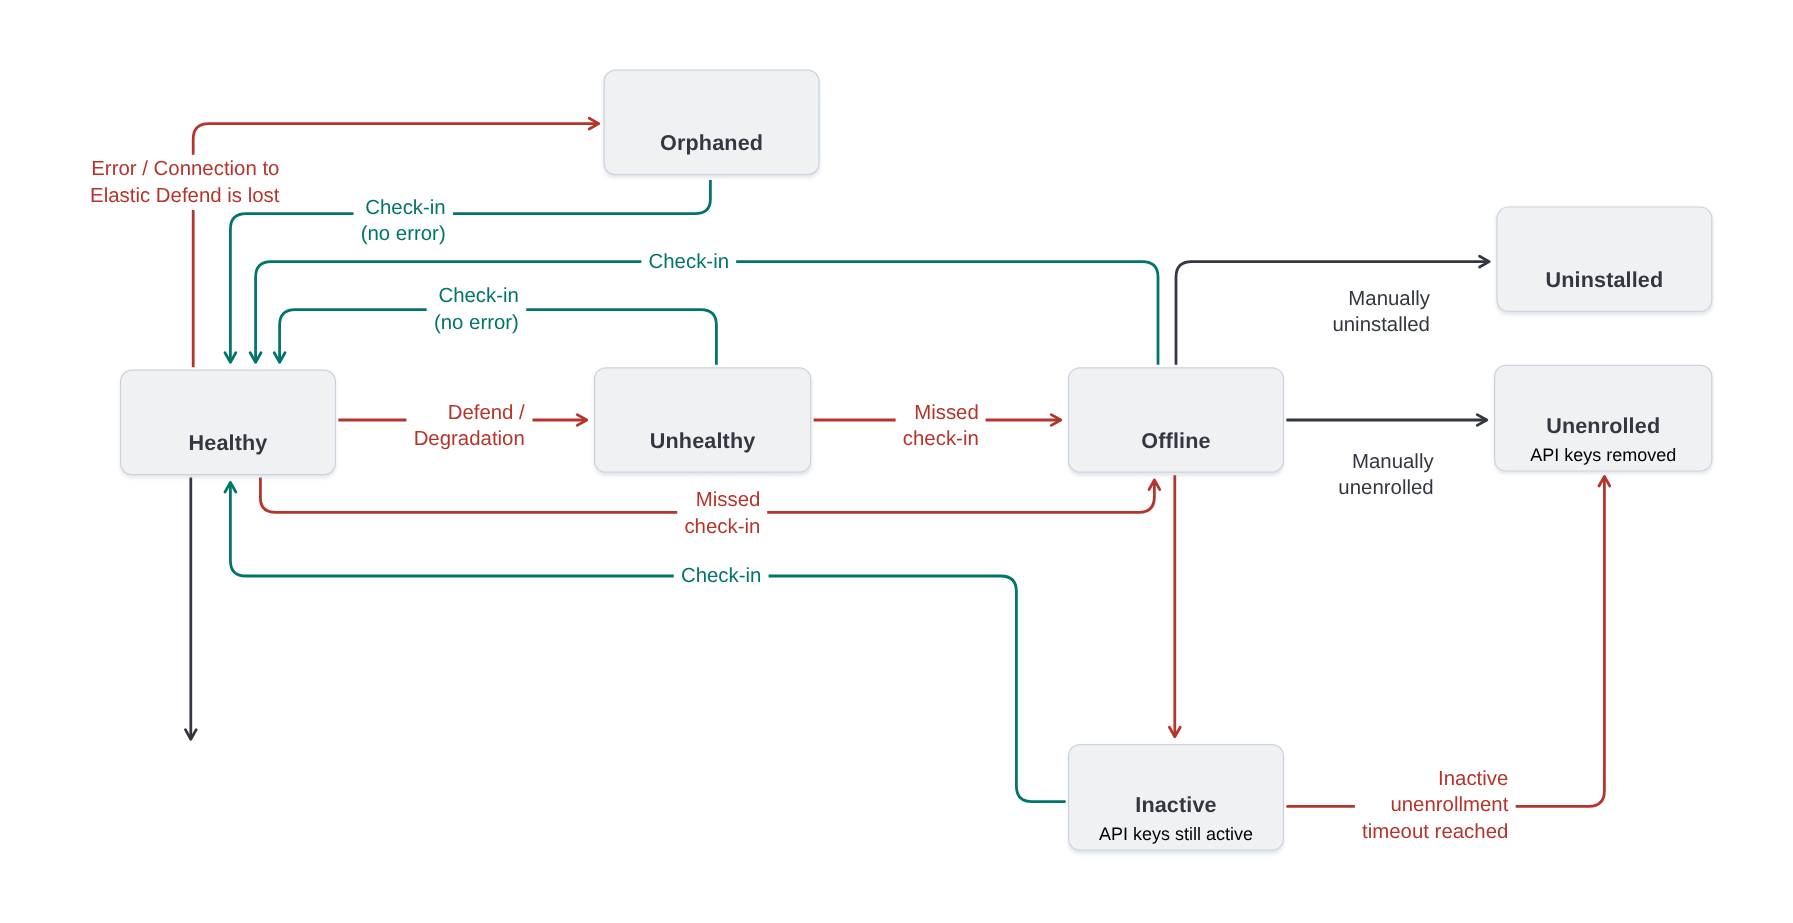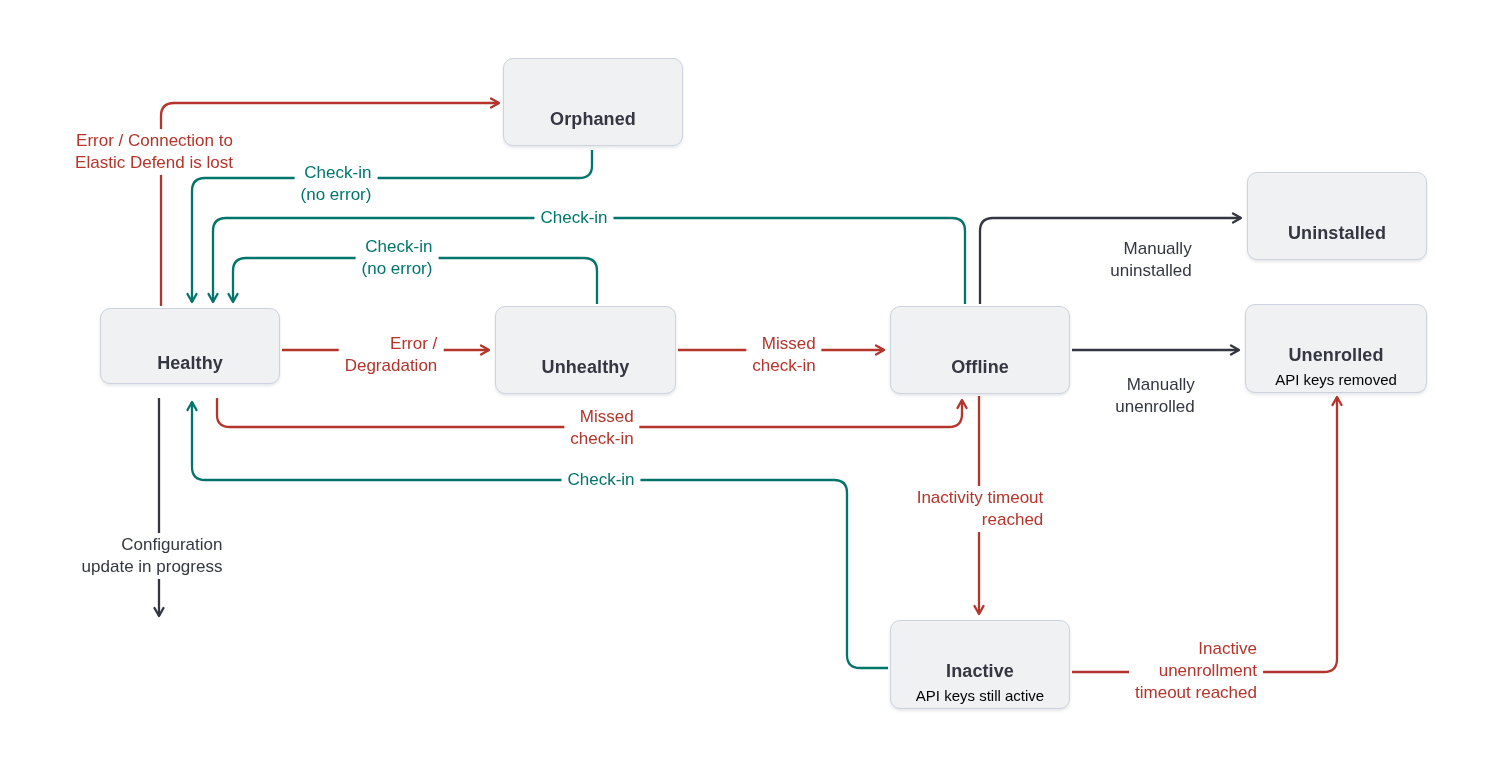--- a/index.html
+++ b/index.html
@@ -70,21 +70,21 @@
     <span>(no error)</span>
   </div>
   <div class="elabel c-teal" style="left:574px;top:218px">
     <span>Check-in</span>
   </div>
   <div class="elabel c-teal" style="left:397px;top:258px">
     <span>Check-in</span>
     <span>(no error)</span>
   </div>
   <div class="elabel c-red" style="left:391px;top:355px">
-    <span>Error /</span>
+    <span>Defend /</span>
     <span>Degradation</span>
   </div>
   <div class="elabel c-red" style="left:784px;top:355px">
     <span>Missed</span>
     <span>check-in</span>
   </div>
   <div class="elabel c-dark" style="left:1151px;top:220px">
     <span>Manually</span>
     <span>uninstalled</span>
   </div>
@@ -92,41 +92,33 @@
     <span>Manually</span>
     <span>unenrolled</span>
   </div>
   <div class="elabel c-red" style="left:602px;top:428px">
     <span>Missed</span>
     <span>check-in</span>
   </div>
   <div class="elabel c-teal" style="left:601px;top:480px">
     <span>Check-in</span>
   </div>
-  <div class="elabel c-dark" style="left:152px;top:516px">
-    <span>Configuration</span>
-    <span>update in progress</span>
-  </div>
-  <div class="elabel c-red" style="left:980px;top:509px">
-    <span>Inactivity timeout</span>
-    <span>reached</span>
-  </div>
   <div class="elabel c-red" style="left:1196px;top:671px">
     <span>Inactive</span>
     <span>unenrollment</span>
     <span>timeout reached</span>
   </div>
 
   <div class="node" style="left:503px;top:58px;width:180px;height:88px">
     <span class="ttl">Orphaned</span>
   </div>
   <div class="node" style="left:1247px;top:172px;width:180px;height:88px">
     <span class="ttl">Uninstalled</span>
   </div>
-  <div class="node" style="left:100px;top:308px;width:180px;height:76px">
+  <div class="node" style="left:100px;top:308px;width:180px;height:88px">
     <span class="ttl">Healthy</span>
   </div>
   <div class="node" style="left:890px;top:306px;width:180px;height:88px">
     <span class="ttl">Offline</span>
   </div>
   <div class="node" style="left:495px;top:306px;width:181px;height:88px">
     <span class="ttl">Unhealthy</span>
   </div>
   <div class="node" style="left:1245px;top:304px;width:182px;height:89px">
     <span class="ttl">Unenrolled</span>

